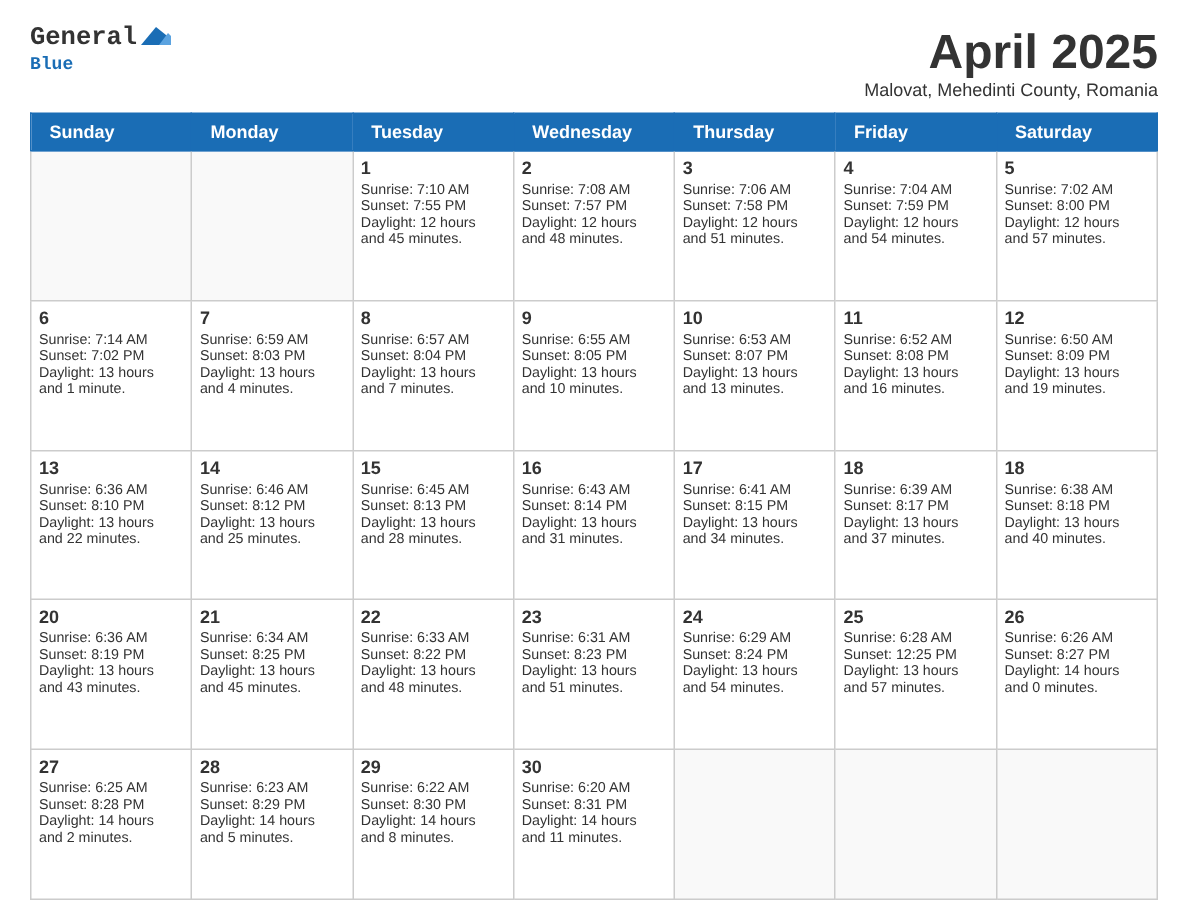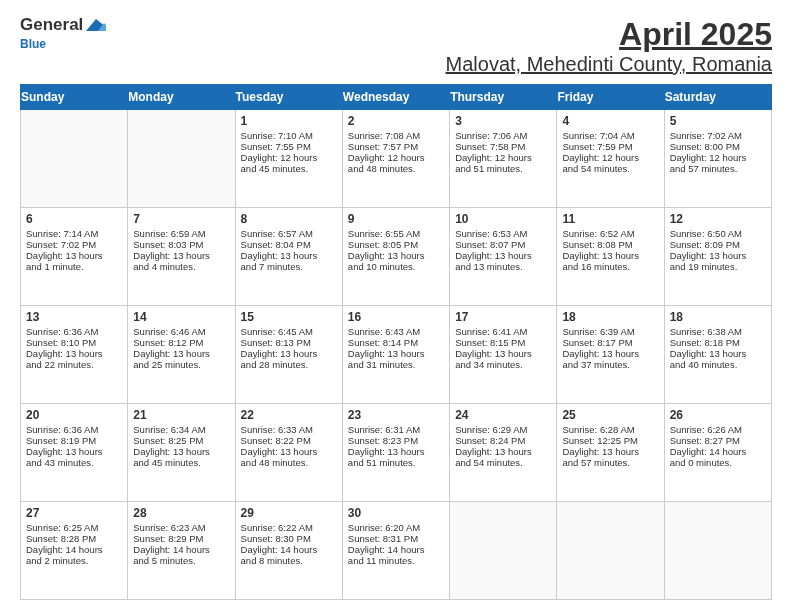--- a/index.html
+++ b/index.html
@@ -19,47 +19,46 @@
     }
     .header {
       display: flex;
       justify-content: space-between;
       align-items: flex-start;
       margin-bottom: 8px;
     }
     .logo {
       display: flex;
       align-items: center;
+      font-family: Liberation Mono, monospace;
     }
     .title-block {
       text-align: right;
     }
     .month-title {
       font-size: 32px;
       font-weight: bold;
       color: #333;
-      text-decoration: underline;
     }
     .location-title {
-      font-size: 20px;
+      font-size: 12px;
       color: #333;
-      text-decoration: underline;
     }
     .calendar {
       flex: 1;
       border: 1px solid #ccc;
       border-collapse: collapse;
       width: 100%;
       table-layout: fixed;
     }
     .calendar th {
       background-color: #1a6db5;
       color: #fff;
       font-size: 12px;
-      padding: 5px 0;
+      padding: 5px 12px;
       text-align: left;
       border: 1px solid #1a6db5;
       font-weight: bold;
     }
     .calendar td {
       border: 1px solid #ccc;
       vertical-align: top;
       padding: 4px 5px;
       font-size: 9.5px;
       color: #333;

